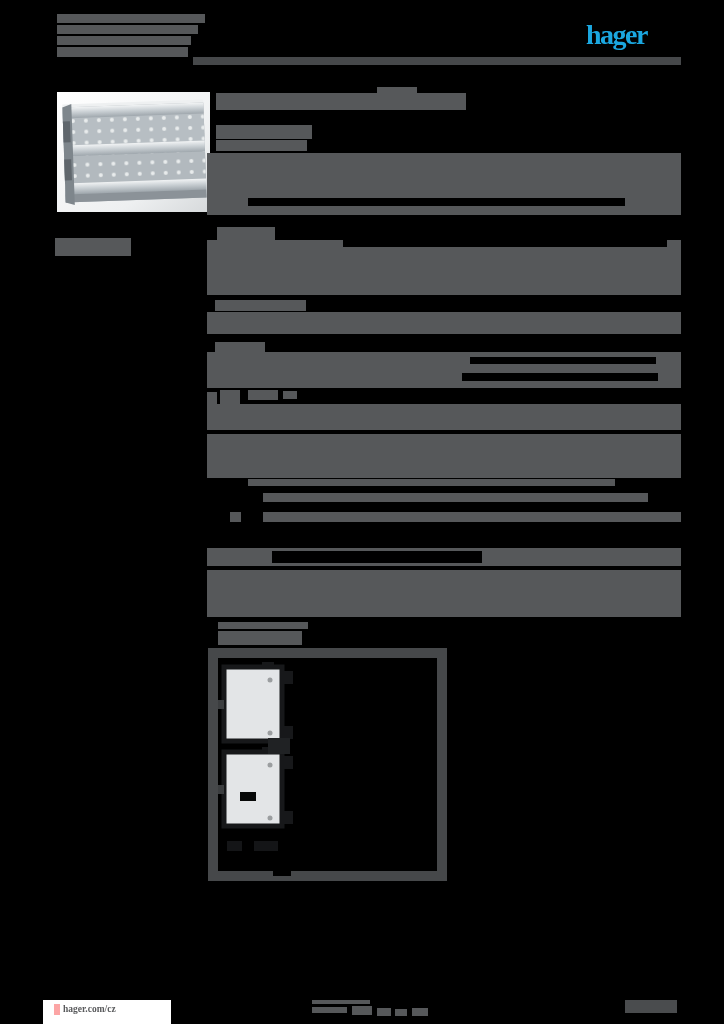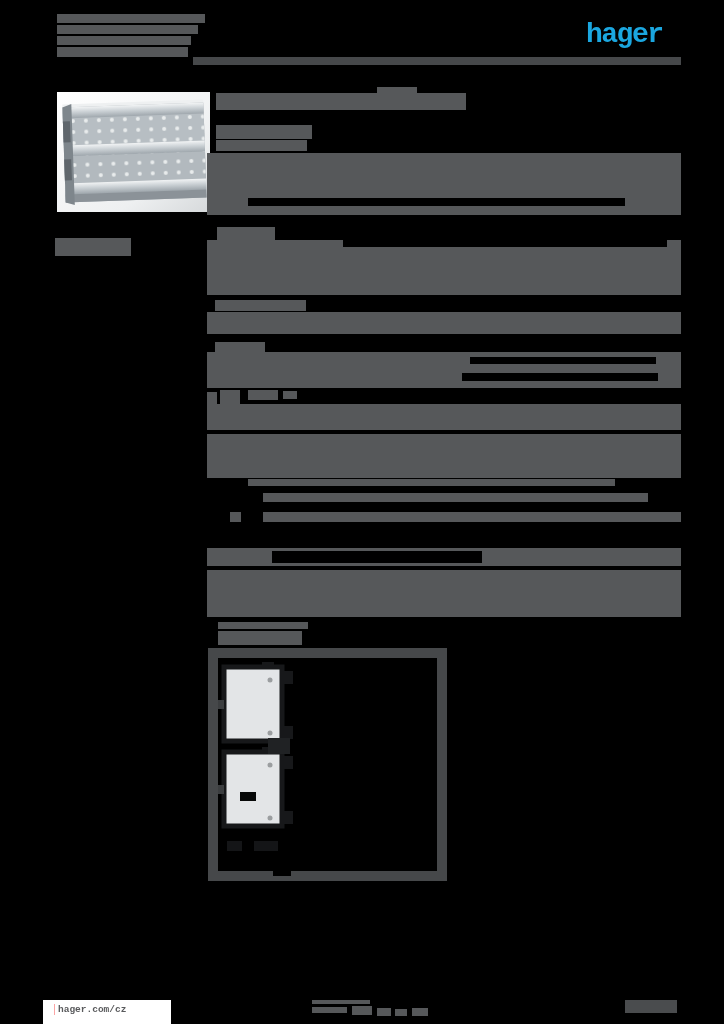--- a/index.html
+++ b/index.html
@@ -1,18 +1,18 @@
 <!DOCTYPE html>
 <html><head>
 <meta charset="utf-8">
 <style>
   html,body{margin:0;padding:0;background:#000;}
   .page{
     position:relative;width:724px;height:1024px;background:#000;
-    overflow:hidden;font-family:Liberation Mono, monospace;
+    overflow:hidden;font-family:Liberation Serif, serif;
   }
   .blk{position:absolute;}
   .layer{position:absolute;inset:0;z-index:2;}
   .logo{
     position:absolute;left:586px;top:21px;z-index:3;
     font-weight:800;font-size:28px;letter-spacing:-1.5px;line-height:1;
   }
   .photo{
     position:absolute;left:57px;top:92px;width:153px;height:120px;z-index:1;
   }
@@ -20,21 +20,21 @@
     position:absolute;left:208px;top:648px;width:239px;height:233px;z-index:1;
     border:10px solid #46484a;background:#000;box-sizing:border-box;
   }
   .sitebox{
     position:absolute;left:43px;top:1000px;width:128px;height:24px;z-index:3;
     background:#ffffff;
   }
   .sitebox span{
     position:absolute;left:11px;top:4px;
     font-size:9.5px;font-weight:700;color:#595a5c;
-    border-left:1px solid #fca5a5;padding-left:3px;line-height:1.2;
+    border-left:6px solid #fca5a5;padding-left:3px;line-height:1.2;
   }
 </style>
 </head>
 <body>
 
 <div class="page">
 
   <div class="logo" style="color: rgb(27, 167, 224);">hager</div>
 
   <div class="photo">

